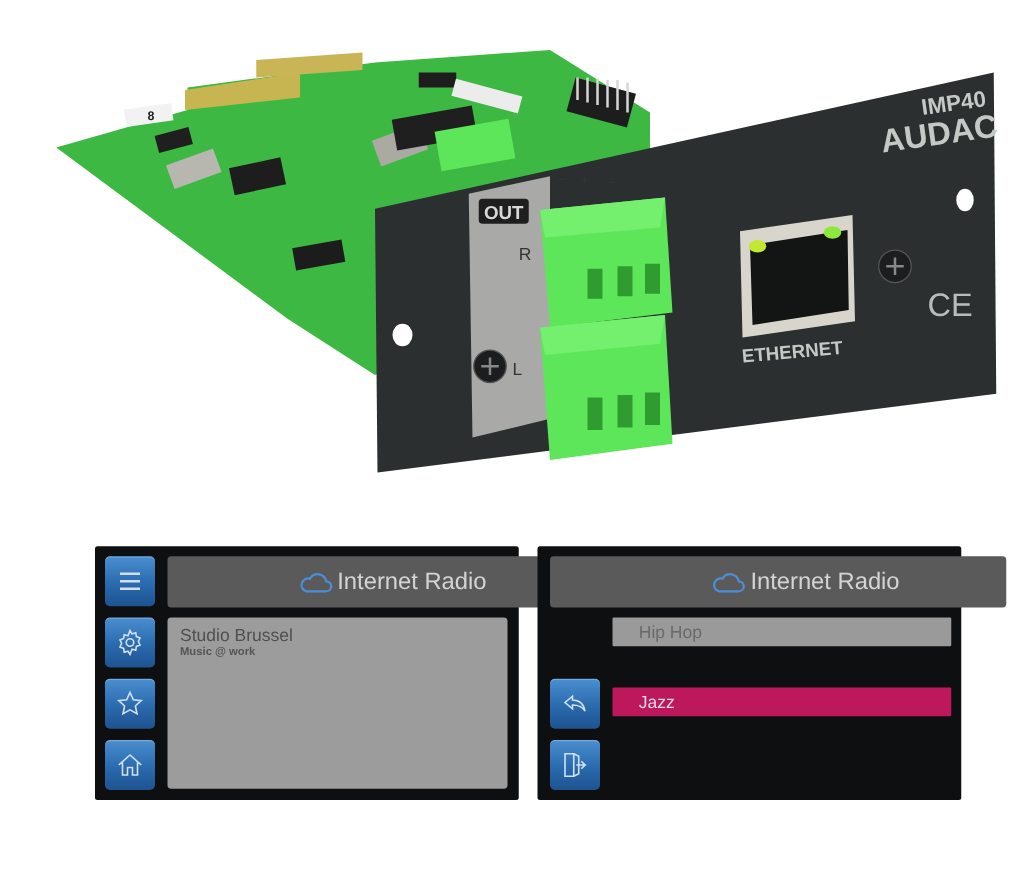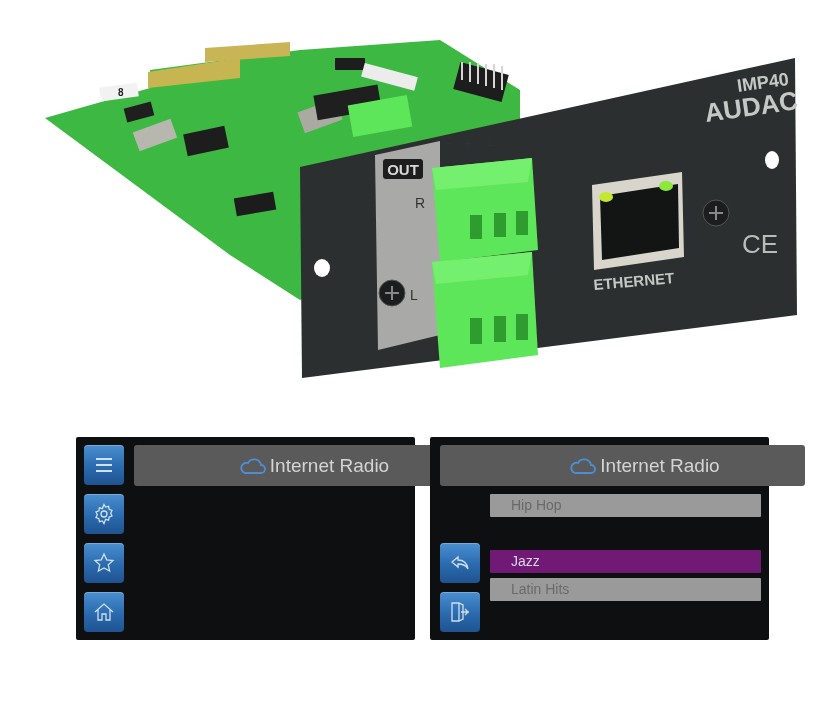--- a/index.html
+++ b/index.html
@@ -11,21 +11,21 @@
   #screen-genre-list { left:430px; top:437px; width:339px; height:203px; }
   .side-btn { position:absolute; width:40px; height:40px; border-radius:4px;
     background:linear-gradient(#4a8fd0, #2a6aae 55%, #1f5390); box-shadow:inset 0 1px 0 rgba(255,255,255,.25); cursor:pointer; }
   .side-btn svg { position:absolute; left:8px; top:8px; width:24px; height:24px; }
   .title-bar { position:absolute; background:#5a5a5a; border-radius:3px; display:flex; align-items:center; justify-content:center; color:#d4d4d4; font-size:19px;padding-left:44px; }
   .title-bar svg { width:28px; height:20px; margin-right:3px; }
   .content-panel { position:absolute; background:#9c9c9c; border-radius:3px; }
   .station-name { position:absolute; left:10px; top:6px; color:#4f4f4f; font-size:14px; }
   .station-sub { position:absolute; left:10px; top:22px; color:#555; font-size:9px; font-weight:bold; }
   .list-item { position:absolute; left:60px; width:271px; height:23px; background:#9a9a9a; color:#6a6a6a; font-size:14px; line-height:23px; padding-left:21px; box-sizing:border-box; border-radius:1px; cursor:pointer; }
-  .list-item.selected { background:#701a75; color:#d8d8e8; }
+  .list-item.selected { background:#be185d; color:#d8d8e8; }
 </style>
 </head>
 <body>
 
 <svg id="product-photo" viewBox="0 0 827 400" xmlns="http://www.w3.org/2000/svg">
 
   <g>
     <polygon points="45,118 150,88 150,70 300,50 440,40 520,90 520,200 300,300 230,255" fill="#3db943"></polygon>
     <polygon points="148,88 148,72 240,58 240,78" fill="#c7b552"></polygon>
     <polygon points="205,62 205,48 290,42 290,56" fill="#c9b456"></polygon>
@@ -119,32 +119,35 @@
     <svg viewBox="0 0 24 24" fill="none" stroke="#cfe0f0" stroke-width="1.3">
         <path d="M3 12L12 4l9 8M6 10v10h4v-6h4v6h4V10"></path>
       </svg>
   </div>
   <div class="title-bar" style="left:58px;top:8px;width:272px;height:41px;">
     <svg viewBox="0 0 28 20">
         <path d="M6 17h16a4 4 0 0 0 0-8 7 7 0 0 0-13-2 5 5 0 0 0-3 10z" fill="none" stroke="#4a8fd6" stroke-width="1.8"></path>
       </svg>
     <span>Internet Radio</span>
   </div>
+  <div class="content-panel" style="left:58px;top:57px;width:272px;height:137px;">
+    <div class="station-name">Studio Brussel</div>
+    <div class="station-sub">Music @ work</div>
+  </div>
 </div>
 
 <div id="screen-genre-list" class="screen">
   <div class="title-bar" style="left:10px;top:8px;width:321px;height:41px;">
     <svg viewBox="0 0 28 20">
         <path d="M6 17h16a4 4 0 0 0 0-8 7 7 0 0 0-13-2 5 5 0 0 0-3 10z" fill="none" stroke="#4a8fd6" stroke-width="1.8"></path>
       </svg>
     <span>Internet Radio</span>
   </div>
   <div class="list-item" style="top:57px;">Hip Hop</div>
   <div class="list-item selected" style="top:113px;">Jazz</div>
-  <div class="list-item" style="top:141px;">Latin Hits</div>
   <div class="side-btn" style="left:10px;top:106px;">
     <svg viewBox="0 0 24 24" fill="none" stroke="#cfe0f0" stroke-width="1.3">
         <path d="M10 6L4 11l6 5v-3c5 0 8 1 10 5-1-6-4-9-10-9z"></path>
       </svg>
   </div>
   <div class="side-btn" style="left:10px;top:155px;">
     <svg viewBox="0 0 24 24" fill="none" stroke="#cfe0f0" stroke-width="1.3">
         <path d="M4 3h7v18H4zM11 3l4 2v14l-4 2M13 12h8M17 9l3 3-3 3"></path>
       </svg>
   </div>

